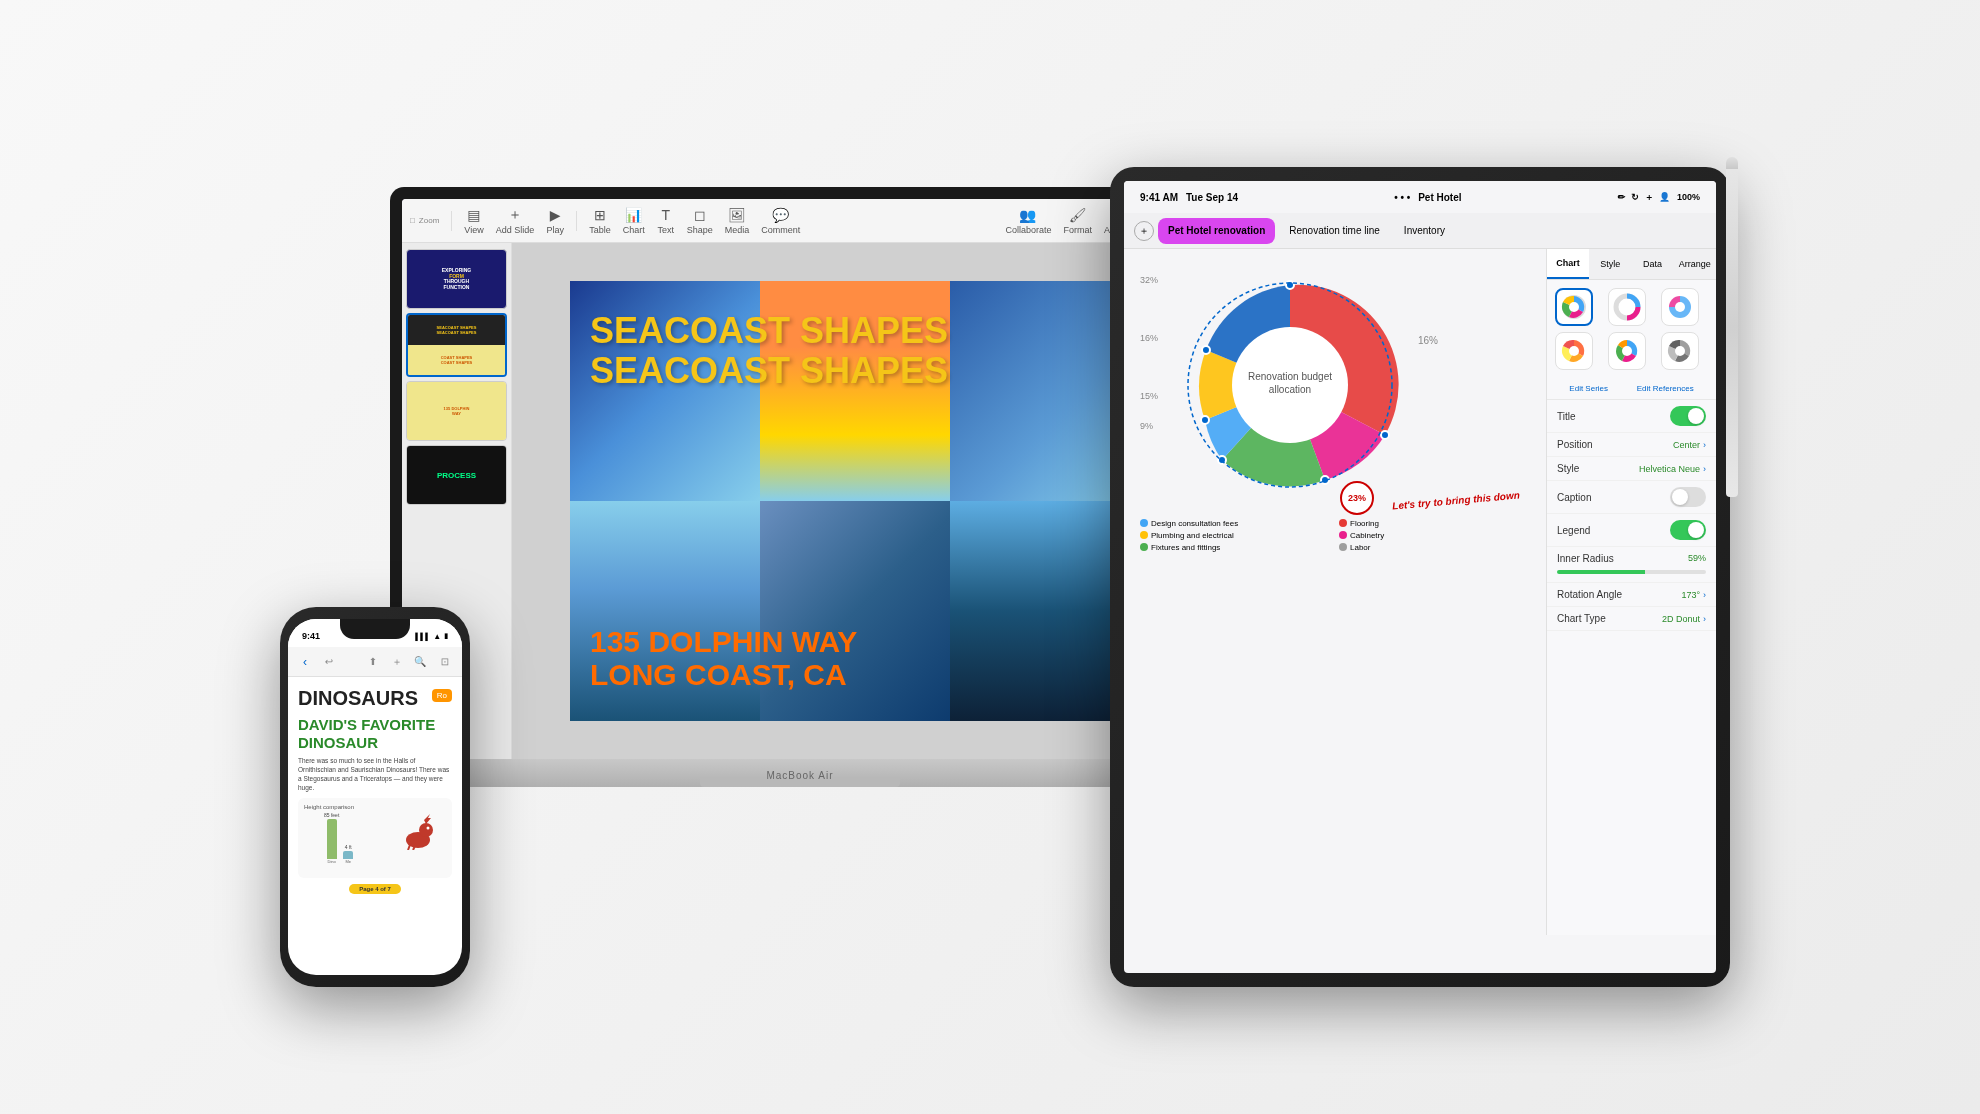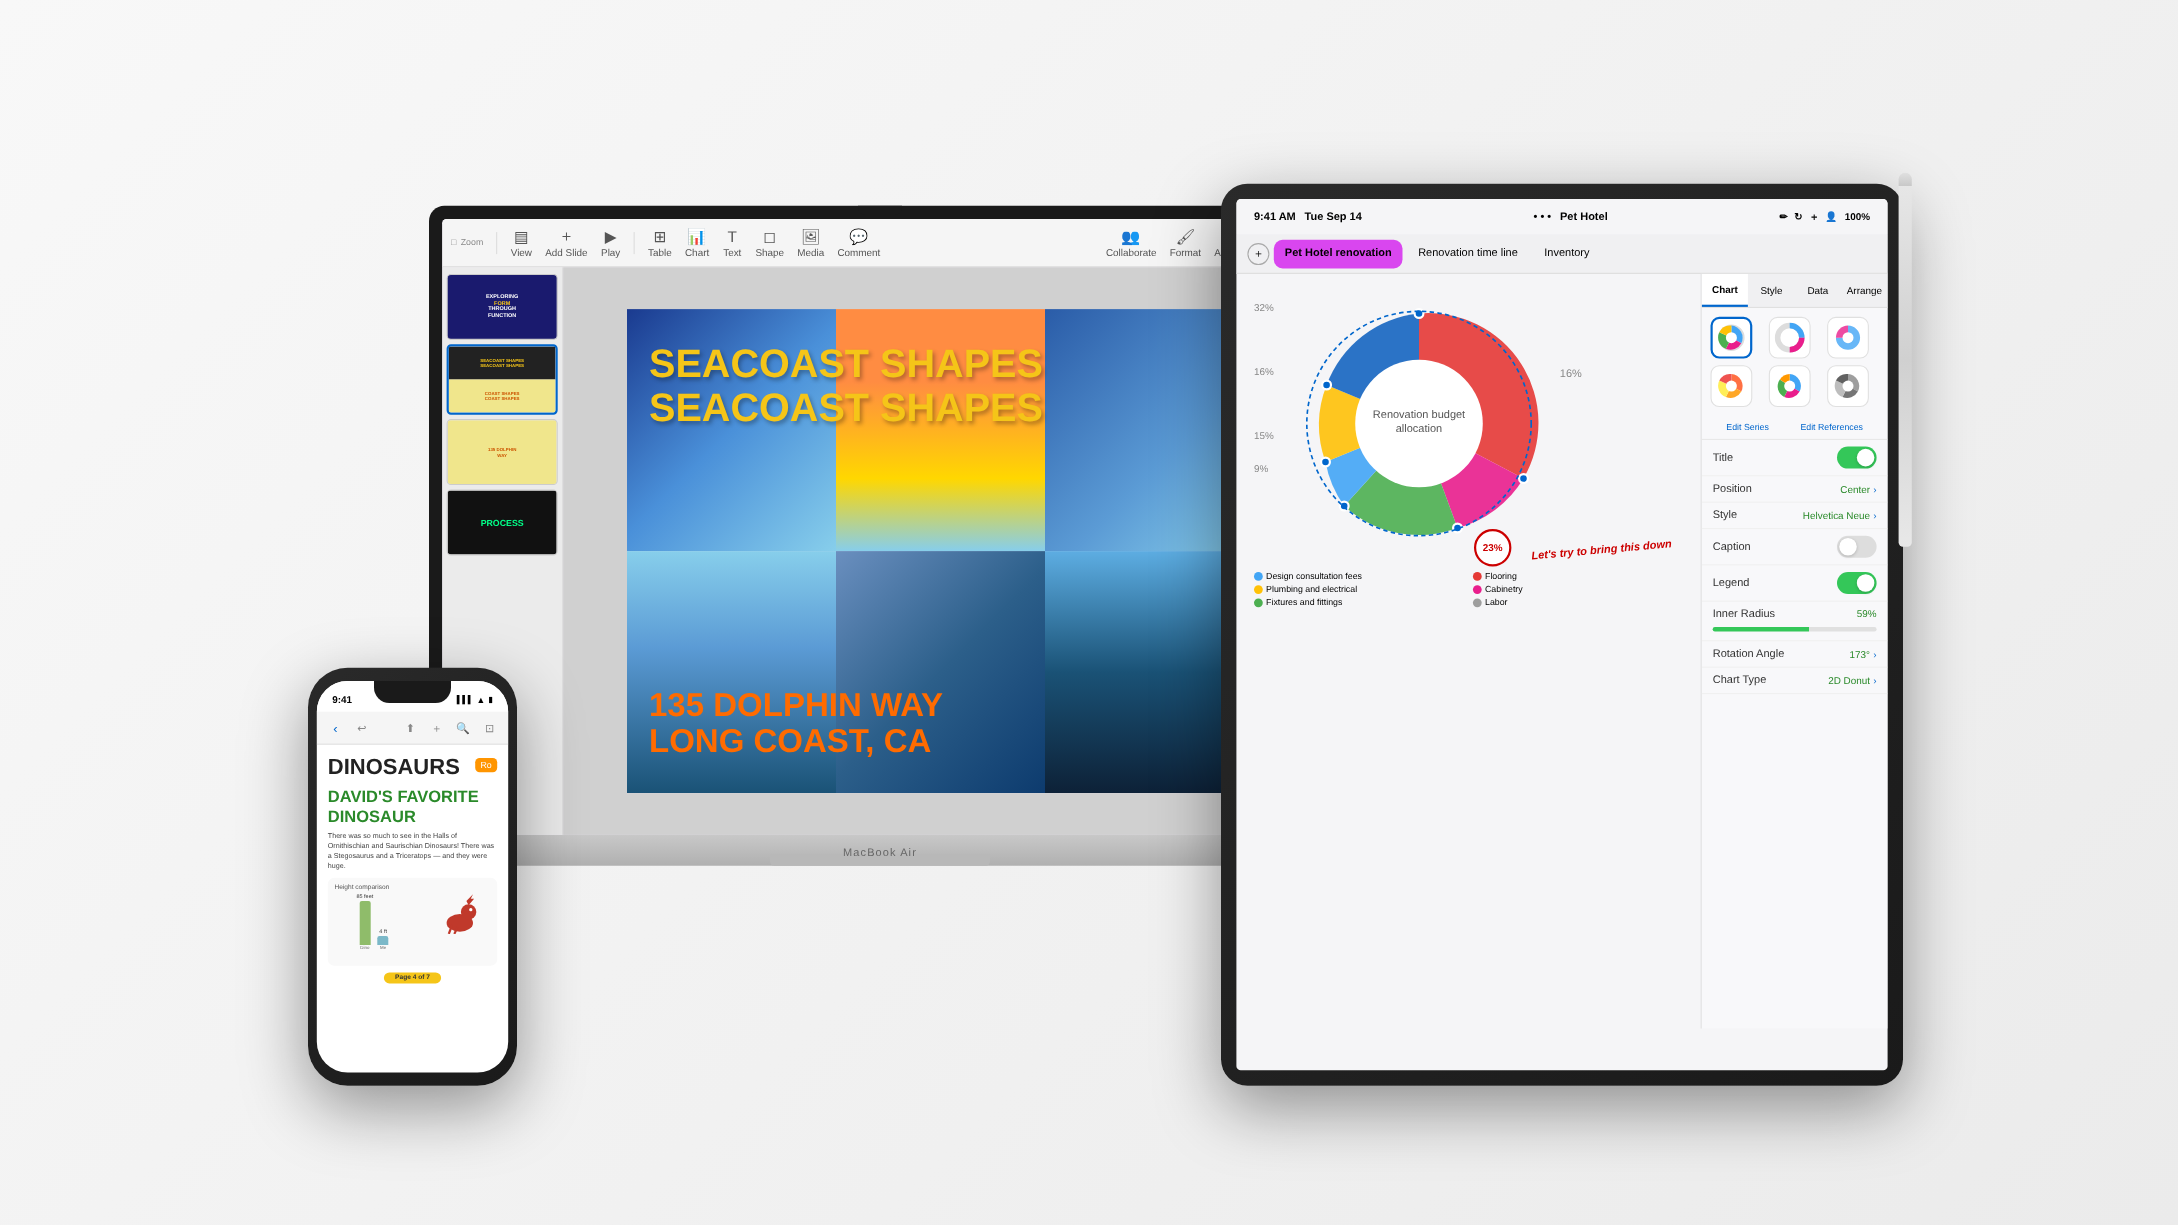--- a/index.html
+++ b/index.html
@@ -514,21 +514,20 @@
     
     .chart-legend {
       display: grid;
       grid-template-columns: 1fr 1fr;
       gap: 3px 8px;
       margin-top: 10px;
       font-size: 8px;
     }
     .legend-item {
       display: flex;
-      align-items: center;
       gap: 3px;
     }
     .legend-dot {
       width: 8px;
       height: 8px;
       border-radius: 50%;
       flex-shrink: 0;
     }
     .annotation-circle {
       width: 34px;

